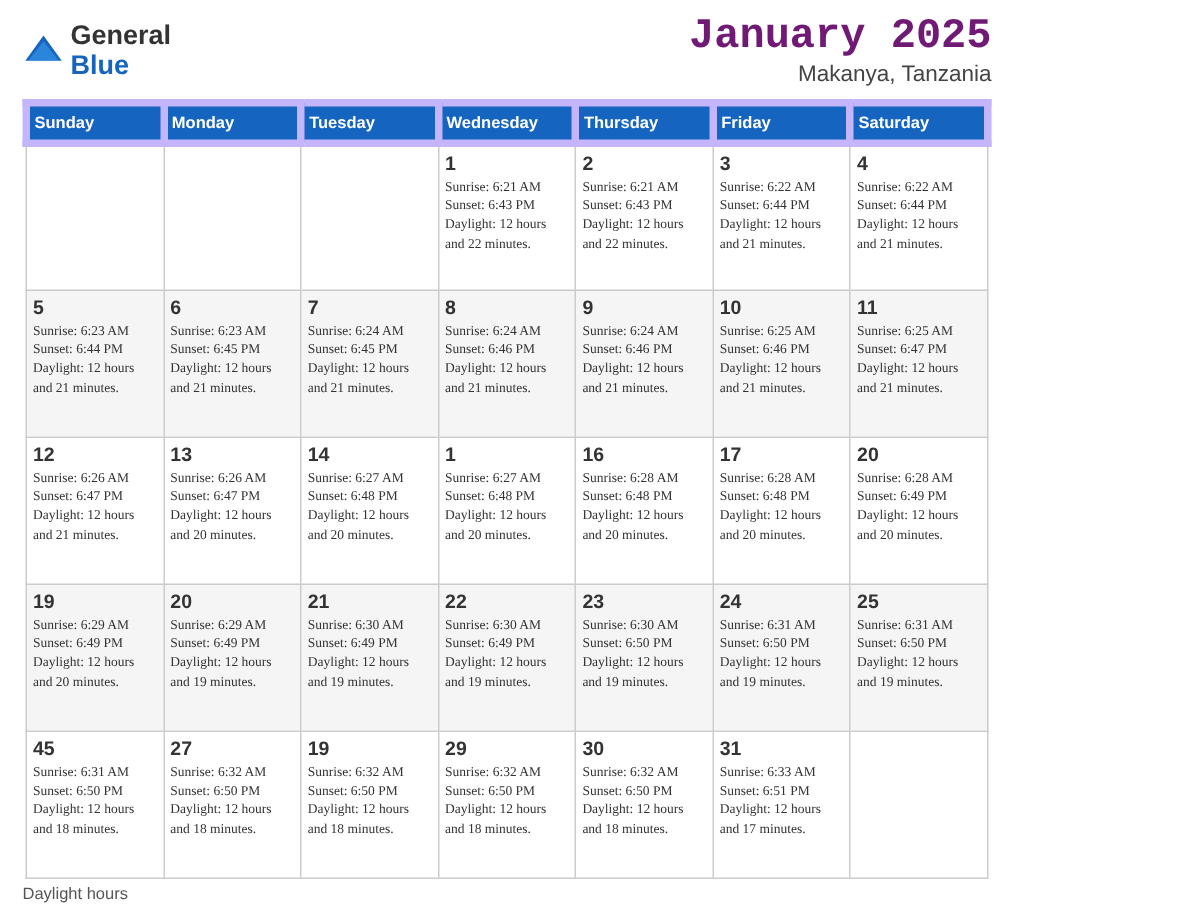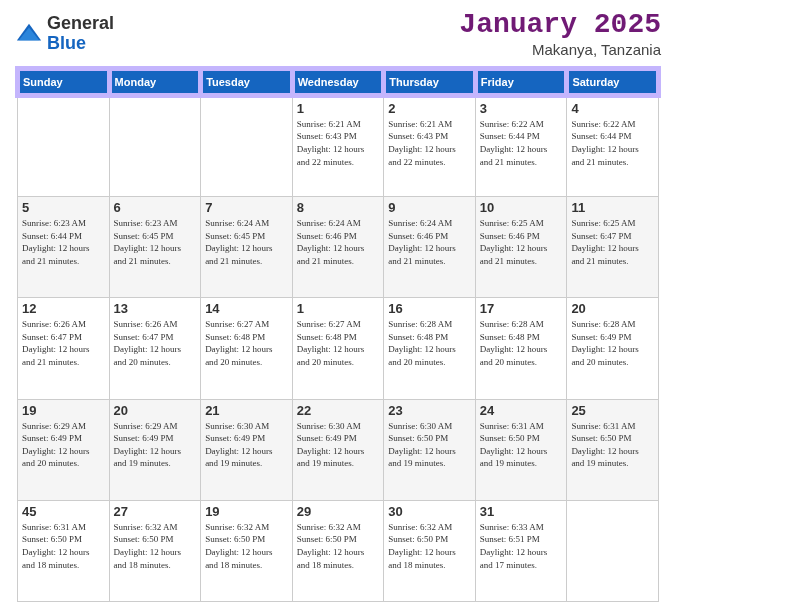--- a/index.html
+++ b/index.html
@@ -366,13 +366,16 @@
             <div class="day-info" style="white-space: pre-line;">Sunrise: 6:33 AM
 Sunset: 6:51 PM
 Daylight: 12 hours
 and 17 minutes.</div>
           </td>
           <td class="empty-cell"></td>
         </tr>
       </tbody>
   </table>
 
+  <div class="footer">
+    <span>Daylight hours</span>
+  </div>
 </div>
 
 </body></html>

